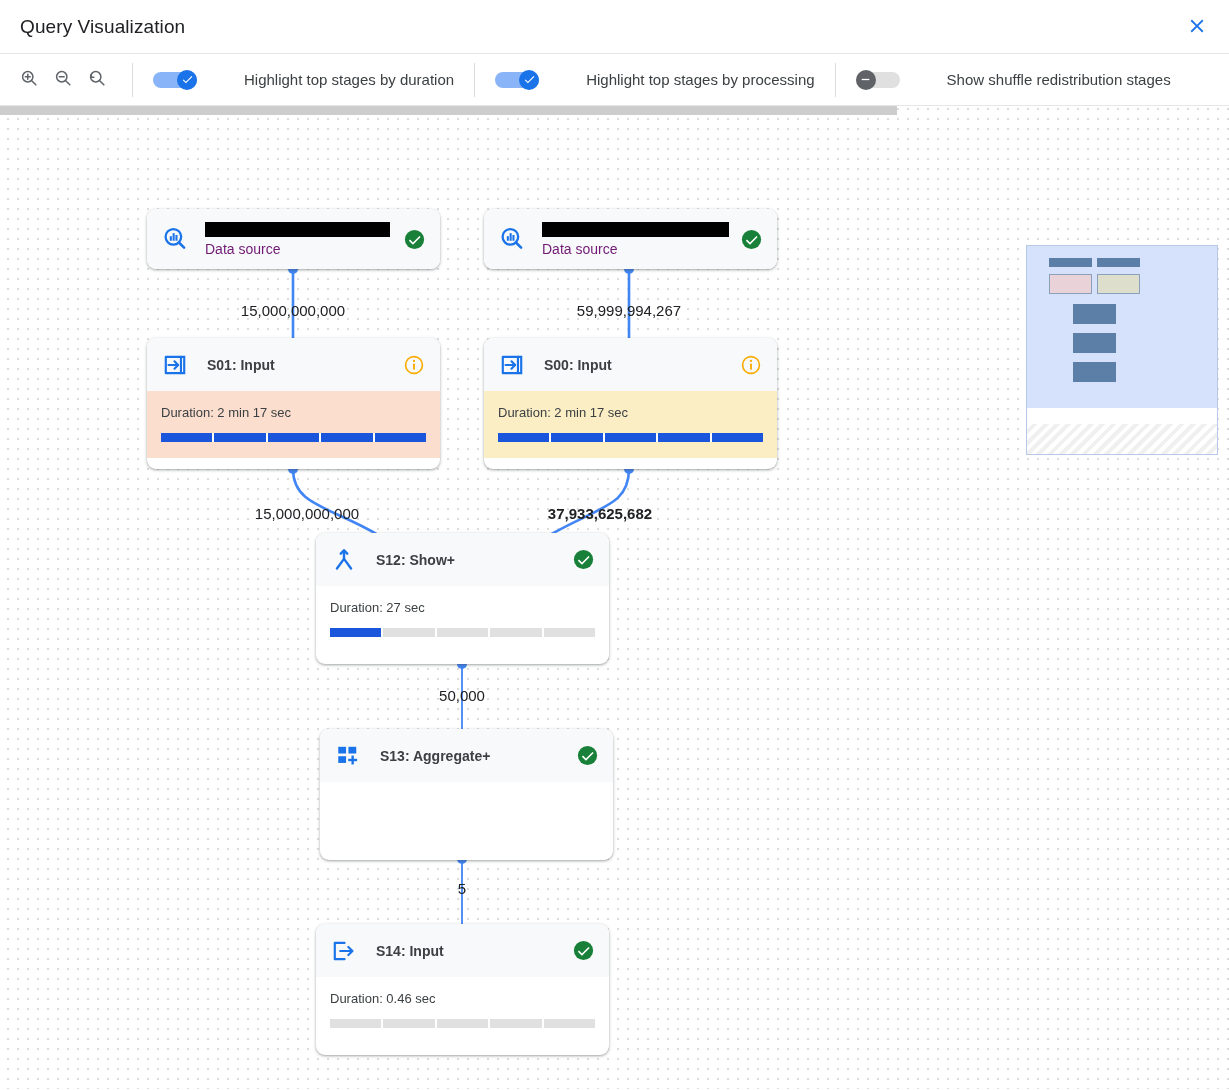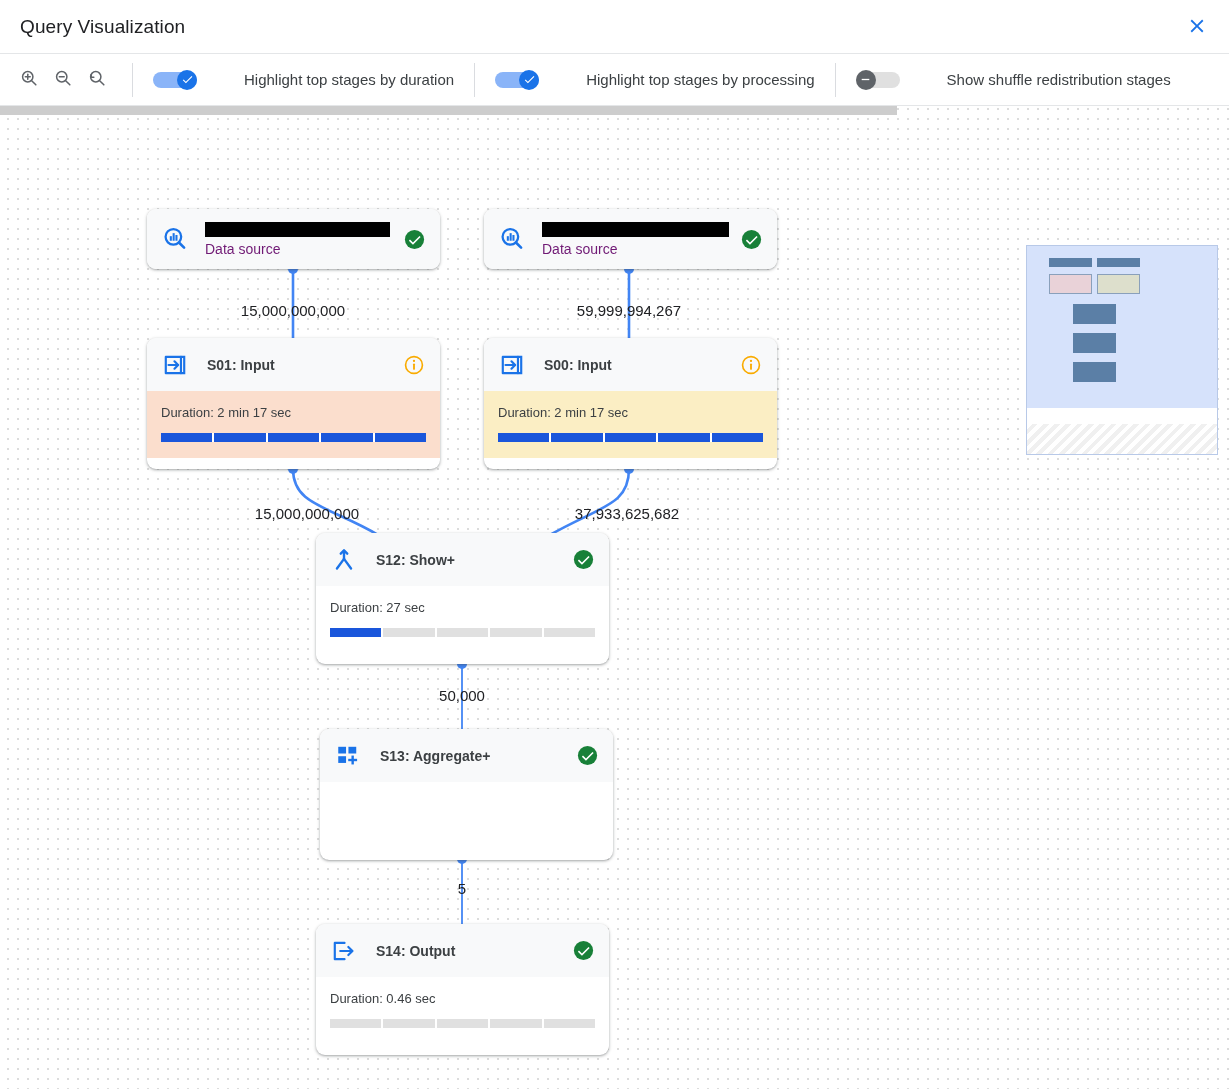--- a/index.html
+++ b/index.html
@@ -373,21 +373,21 @@
     <path d="M462,558 L462,628" stroke="#4285f4" stroke-width="1.8" fill="none"></path>
     <circle cx="462" cy="558" r="5" fill="#4285f4"></circle>
 
     <path d="M462,753 L462,823" stroke="#4285f4" stroke-width="1.8" fill="none"></path>
     <circle cx="462" cy="753" r="5" fill="#4285f4"></circle>
   </svg>
 
   <div class="edge-label" style="left:293px; top:196px;">15,000,000,000</div>
   <div class="edge-label" style="left:629px; top:196px;">59,999,994,267</div>
   <div class="edge-label" style="left:307px; top:399px;">15,000,000,000</div>
-  <div class="edge-label" style="left:627px; top:399px;">37,933,625,682</div>
+  <div class="edge-label" style="left:600px; top:399px;font-weight:bold;">37,933,625,682</div>
   <div class="edge-label" style="left:462px; top:581px;">50,000</div>
   <div class="edge-label" style="left:462px; top:774px;">5</div>
 
   <div class="node datasource" style="left:147px; top:103px; width:293px; height:60px;">
     <div class="node-head">
       <span class="node-icon">
         <svg width="26" height="26" viewBox="0 0 24 24">
           <circle cx="10.5" cy="10" r="7.2" fill="none" stroke="#1a73e8" stroke-width="2.1"></circle>
           <rect x="7.2" y="9.4" width="1.9" height="4.2" fill="#1a73e8"></rect>
           <rect x="9.8" y="6.6" width="1.9" height="7" fill="#1a73e8"></rect>
@@ -556,21 +556,21 @@
 
   <div class="node" style="left:316px; top:818px; width:293px; height:131px;">
     <div class="node-head">
       <span class="node-icon">
         <svg width="26" height="26" viewBox="0 0 24 24" fill="none" stroke="#1a73e8" stroke-width="2">
           <path d="M12.5 4.5H3.5V19.5H12.5" stroke-linecap="round" stroke-linejoin="round"></path>
           <line x1="8.5" y1="12" x2="19.5" y2="12" stroke-linecap="round"></line>
           <path d="M16 8.3L19.8 12l-3.8 3.7" stroke-linecap="round" stroke-linejoin="round"></path>
         </svg>
       </span>
-      <span class="node-title">S14: Output</span>
+      <span class="node-title">S14: Input</span>
       <span class="node-status">
         <svg width="23" height="23" viewBox="0 0 24 24">
           <circle cx="12" cy="12" r="10" fill="#188038"></circle>
           <path d="M10.4 15.1L7.3 12l-1.2 1.2 4.3 4.3 8-8-1.2-1.2z" fill="#ffffff"></path>
         </svg>
       </span>
     </div>
     <div class="node-body">
       <div class="duration-text">Duration: 0.46 sec</div>
       <div class="bar">

